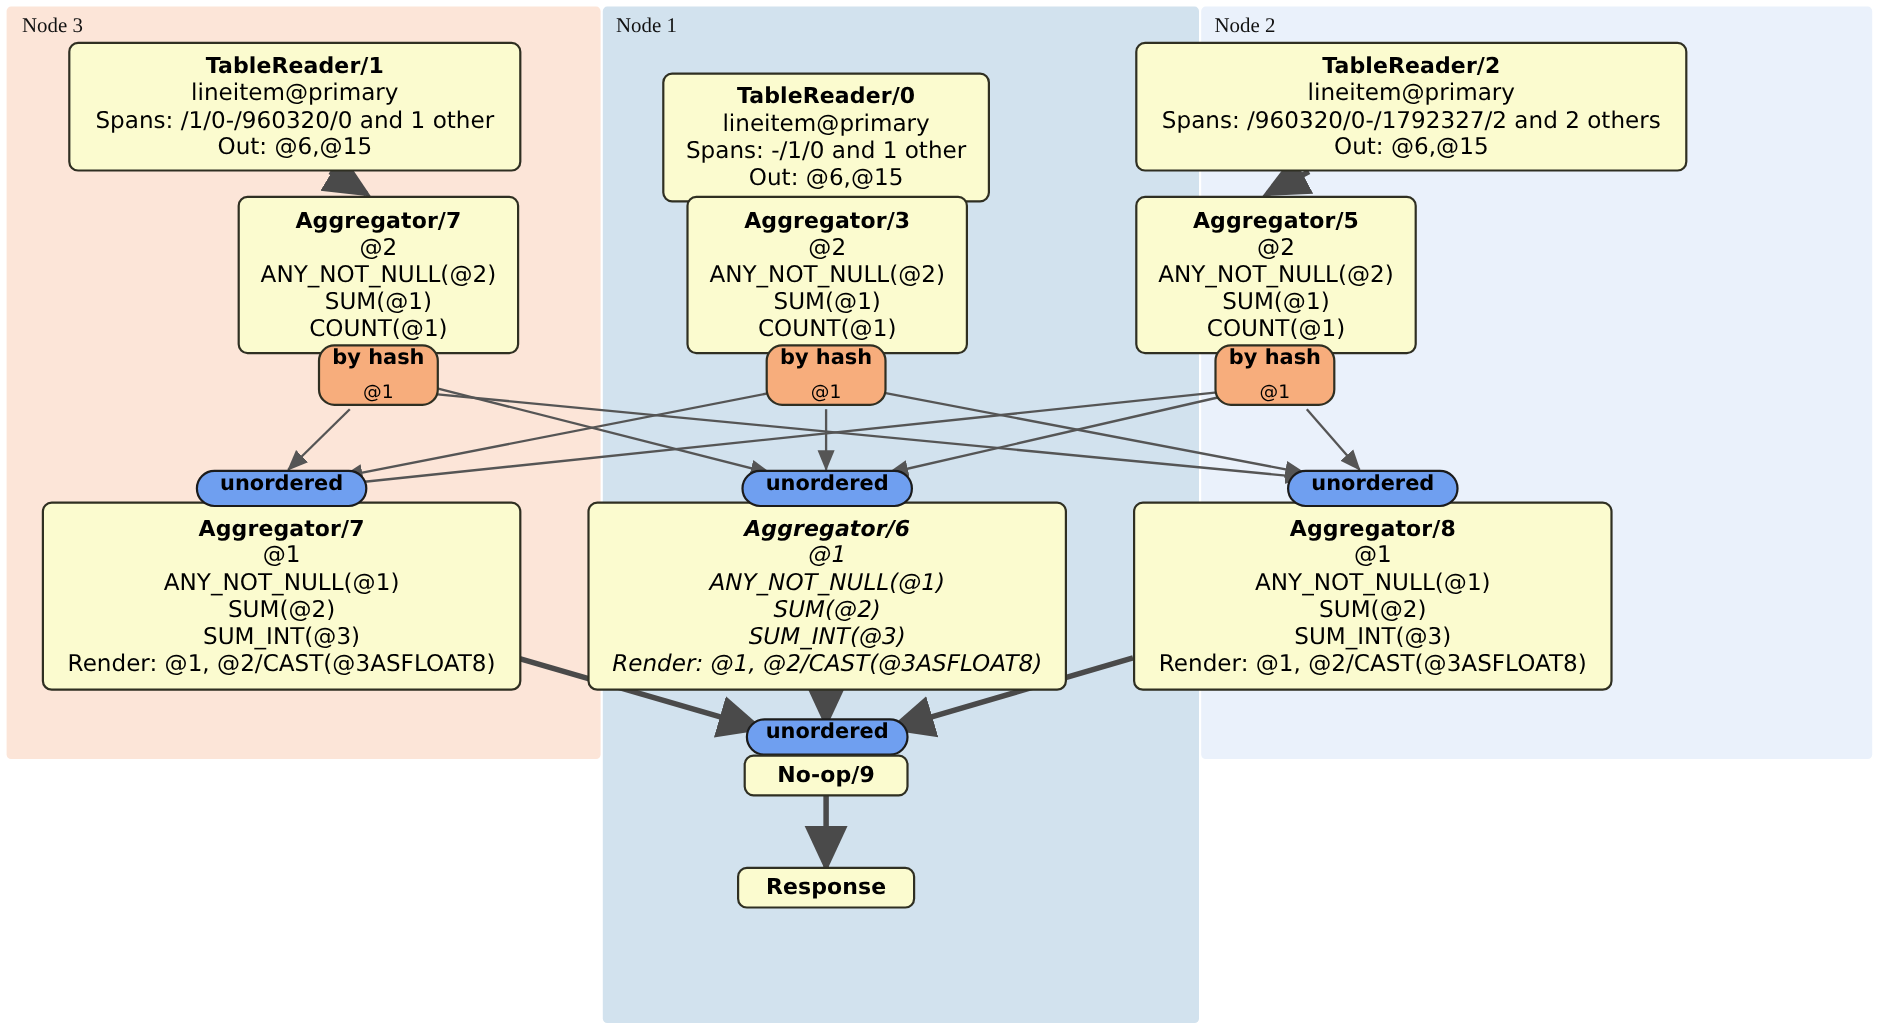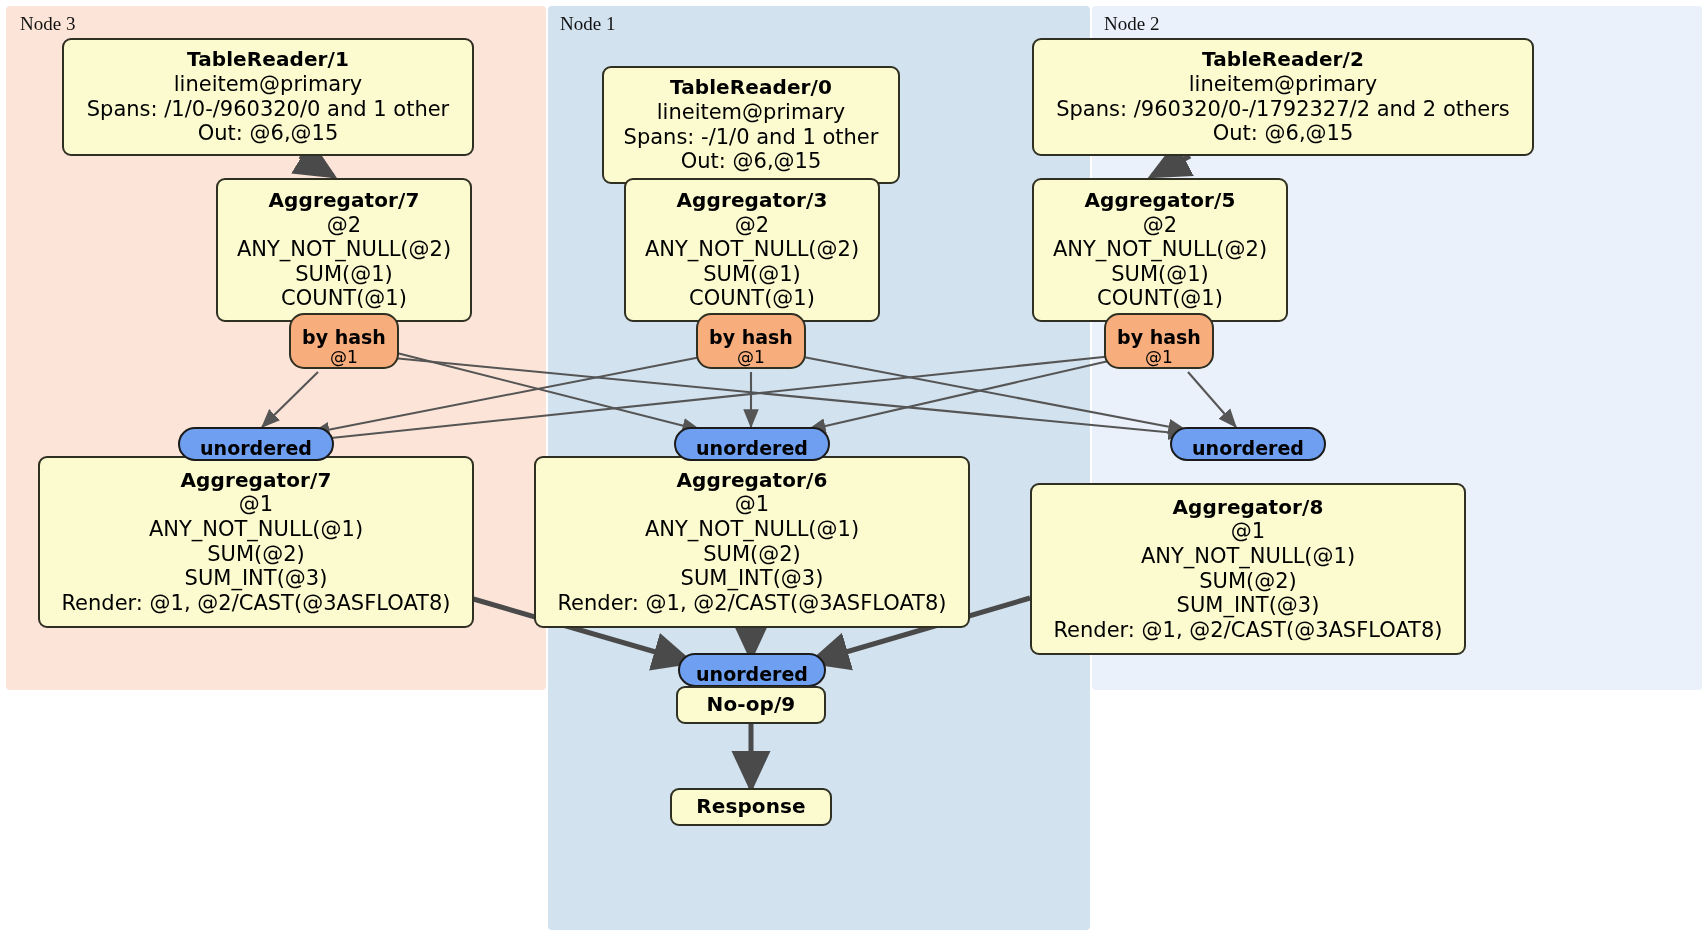--- a/index.html
+++ b/index.html
@@ -11,21 +11,21 @@
   .panel-label{position:absolute;font-size:19px;color:#111;line-height:1;font-family:Liberation Serif, serif;}
 
   .node-box{position:absolute;background:#fbfbcf;border:2.5px solid #2f2f22;
             border-radius:9px;box-sizing:border-box;text-align:center;
             display:flex;flex-direction:column;justify-content:center;
             color:#000;padding:3px 6px;}
   .node-title{font-weight:bold;font-size:20px;line-height:1.18;letter-spacing:.1px;}
   .node-line{font-size:21px;line-height:1.17;}
 
   .pill{position:absolute;border-radius:13px;box-sizing:border-box;
-        display:flex;flex-direction:column;align-items:center;justify-content:flex-end;
+        display:flex;flex-direction:column;align-items:center;justify-content:space-between;
         color:#000;text-align:center;}
   .pill-hash{background:#f7ad7c;border:2.2px solid #2f2f22;border-radius:15px;}
   .pill-unord{background:#6f9ff0;border:2.2px solid #1b1b1b;border-radius:17px;}
   .pill-strong{font-weight:bold;font-size:19px;line-height:1.1;}
   .pill-sub{font-size:17px;line-height:1.1;}
 
   svg.edges{position:absolute;left:0;top:0;width:1708px;height:940px;
             pointer-events:none;overflow:visible;}
 </style>
 </head>
@@ -137,30 +137,30 @@
 
   <div class="node-box" style="left:38px;top:456px;width:436px;height:172px;">
     <div class="node-title">Aggregator/7</div>
     <div class="node-line">@1</div>
     <div class="node-line">ANY_NOT_NULL(@1)</div>
     <div class="node-line">SUM(@2)</div>
     <div class="node-line">SUM_INT(@3)</div>
     <div class="node-line">Render: @1, @2/CAST(@3ASFLOAT8)</div>
   </div>
 
-  <div class="node-box" style="left:534px;top:456px;width:436px;height:172px;">
+  <div class="node-box" style="left:534px;top:456px;width:436px;height:172px;font-style:italic;">
     <div class="node-title">Aggregator/6</div>
     <div class="node-line">@1</div>
     <div class="node-line">ANY_NOT_NULL(@1)</div>
     <div class="node-line">SUM(@2)</div>
     <div class="node-line">SUM_INT(@3)</div>
     <div class="node-line">Render: @1, @2/CAST(@3ASFLOAT8)</div>
   </div>
 
-  <div class="node-box" style="left:1030px;top:483px;width:436px;height:172px;">
+  <div class="node-box" style="left:1030px;top:456px;width:436px;height:172px;">
     <div class="node-title">Aggregator/8</div>
     <div class="node-line">@1</div>
     <div class="node-line">ANY_NOT_NULL(@1)</div>
     <div class="node-line">SUM(@2)</div>
     <div class="node-line">SUM_INT(@3)</div>
     <div class="node-line">Render: @1, @2/CAST(@3ASFLOAT8)</div>
   </div>
 
   <div class="pill pill-unord" style="left:178px;top:427px;width:156px;height:34px;">
     <div class="pill-strong">unordered</div>

